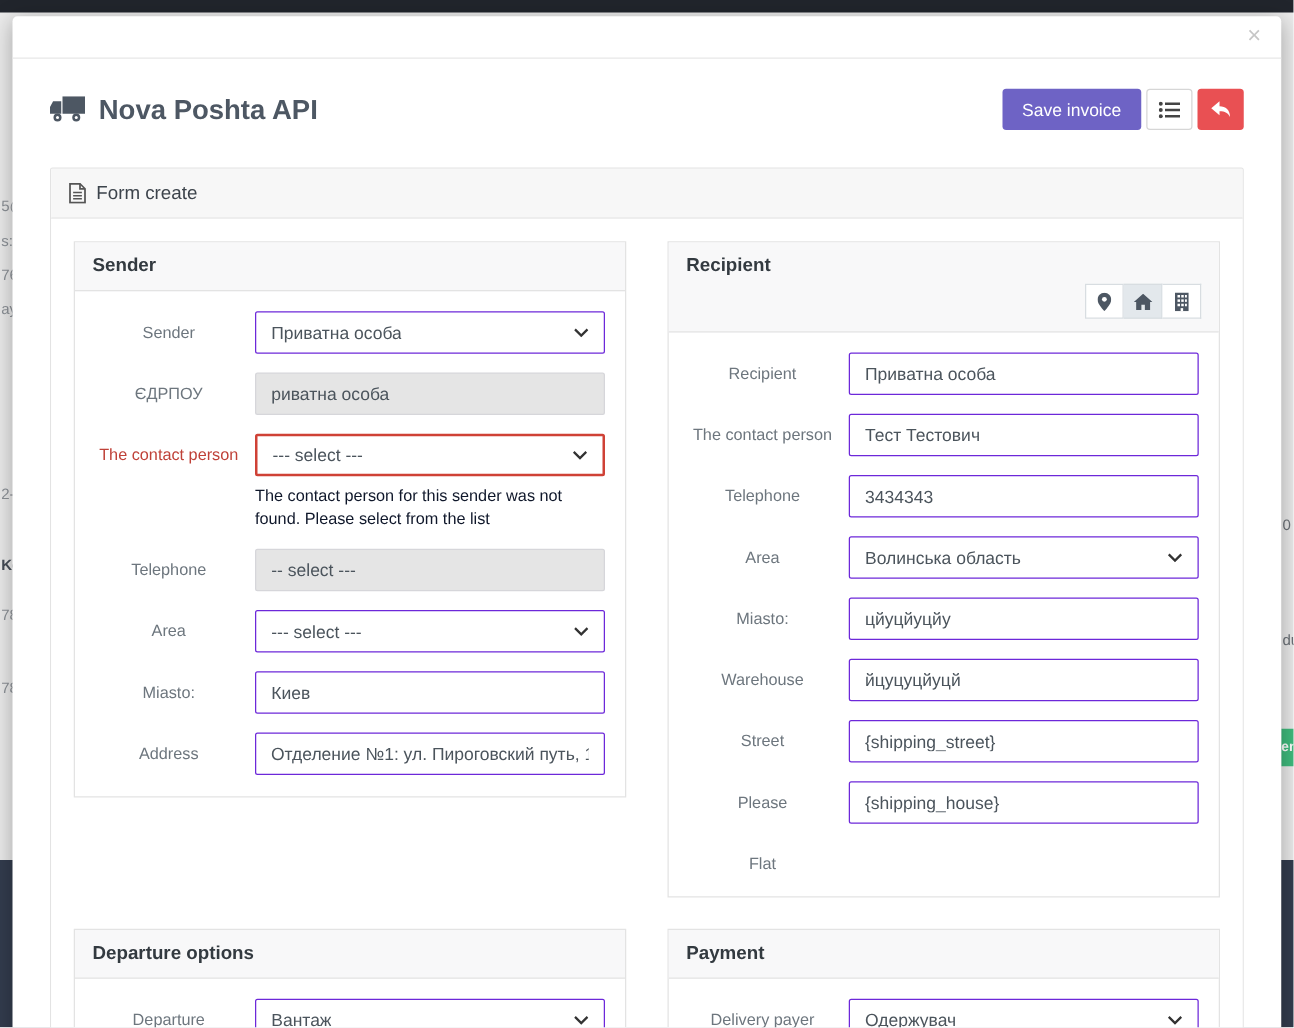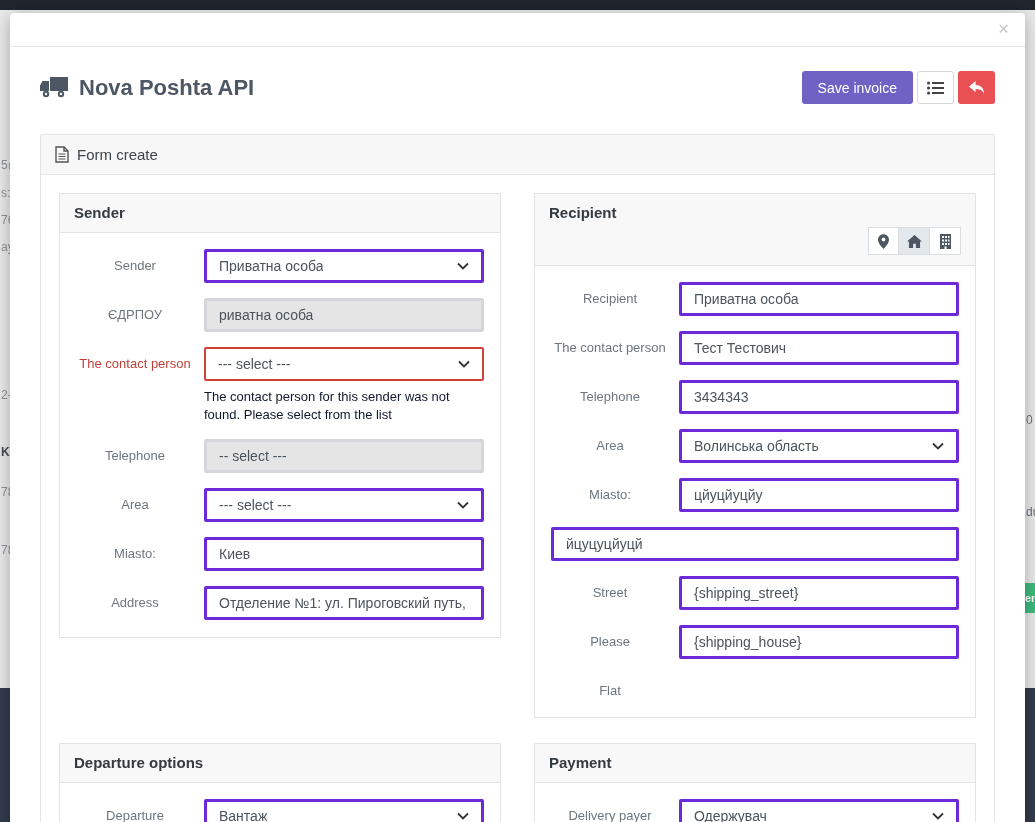--- a/index.html
+++ b/index.html
@@ -51,21 +51,21 @@
               background:#fff; border:1px solid #d8dde1; cursor:pointer; }
   .icon-btn + .icon-btn { border-left:none; }
   .icon-btn.active { background:#e3e8ec; }
 
   .frow { display:flex; margin-bottom:15px; }
   .flabel { width:128px; flex:0 0 128px; text-align:center; font-size:13px; color:#6d767e;
             padding:9px 10px 0 0; line-height:1.3; }
   .flabel.red { color:#bf4138; }
   .fcontrol { flex:1; min-width:0; }
 
-  .ctl { width:100%; height:34px; border:3px solid #6d28d9; border-radius:2px; background:#fff;
+  .ctl { width:100%; height:34px; border:1px solid #6d28d9; border-radius:2px; background:#fff;
          display:flex; align-items:center; padding:0 12px; font-size:14px; color:#4b545c; cursor:pointer; }
   .ctl-text { overflow:hidden; white-space:nowrap; }
   .chev { margin-left:auto; flex:0 0 auto; display:flex; }
   input.ctl { display:block; font-family:inherit; cursor:text; outline:none; }
   .ctl.disabled { background:#e5e5e5; border-color:#d6d6da; cursor:default; }
   .ctl.err { border:2px solid #cf4136; }
   .error-text { color:#0f172a; font-size:13px; line-height:1.38; margin-top:7px; }
 </style>
 </head>
 <body>
@@ -330,20 +330,21 @@
                 </div>
 
                 <div class="frow">
                   <div class="flabel">Miasto:</div>
                   <div class="fcontrol">
                     <input class="ctl" value="цйуцйуцйу" style="">
                   </div>
                 </div>
 
                 <div class="frow">
+                  <div class="flabel">Warehouse</div>
                   <div class="fcontrol">
                     <input class="ctl" value="йцуцуцйуцй" style="">
                   </div>
                 </div>
 
                 <div class="frow">
                   <div class="flabel">Street</div>
                   <div class="fcontrol">
                     <input class="ctl" value="{shipping_street}" style="">
                   </div>

